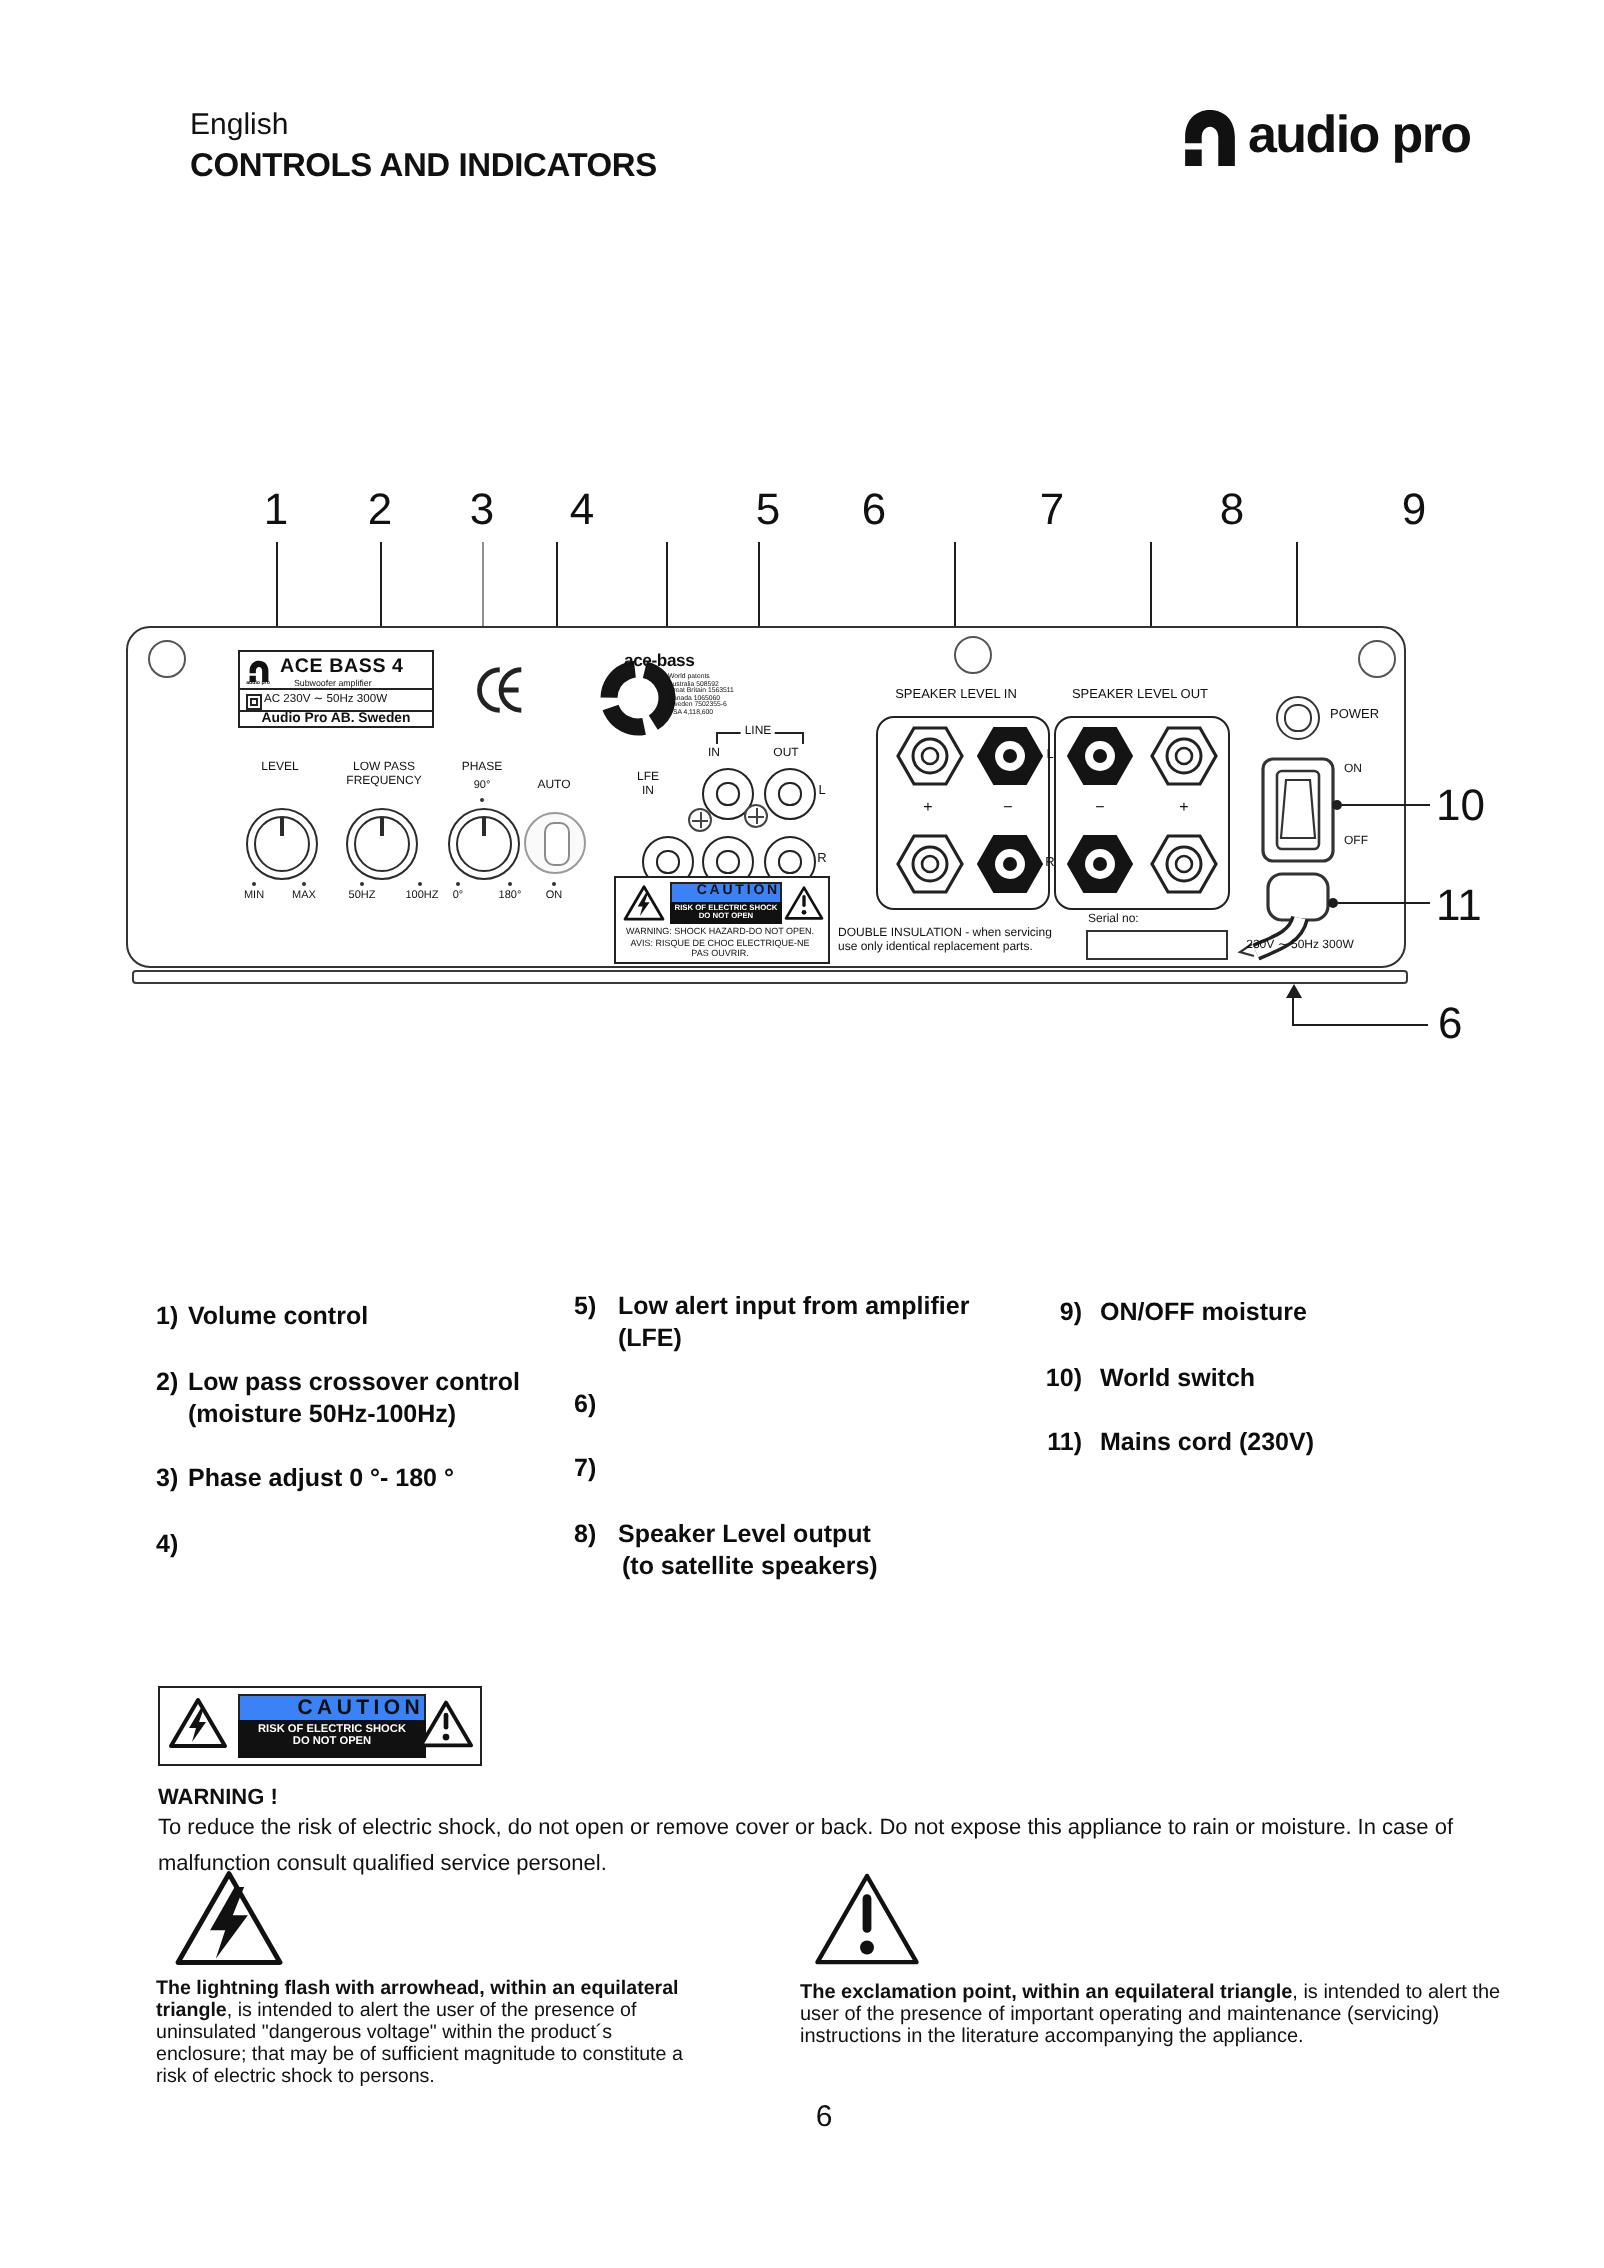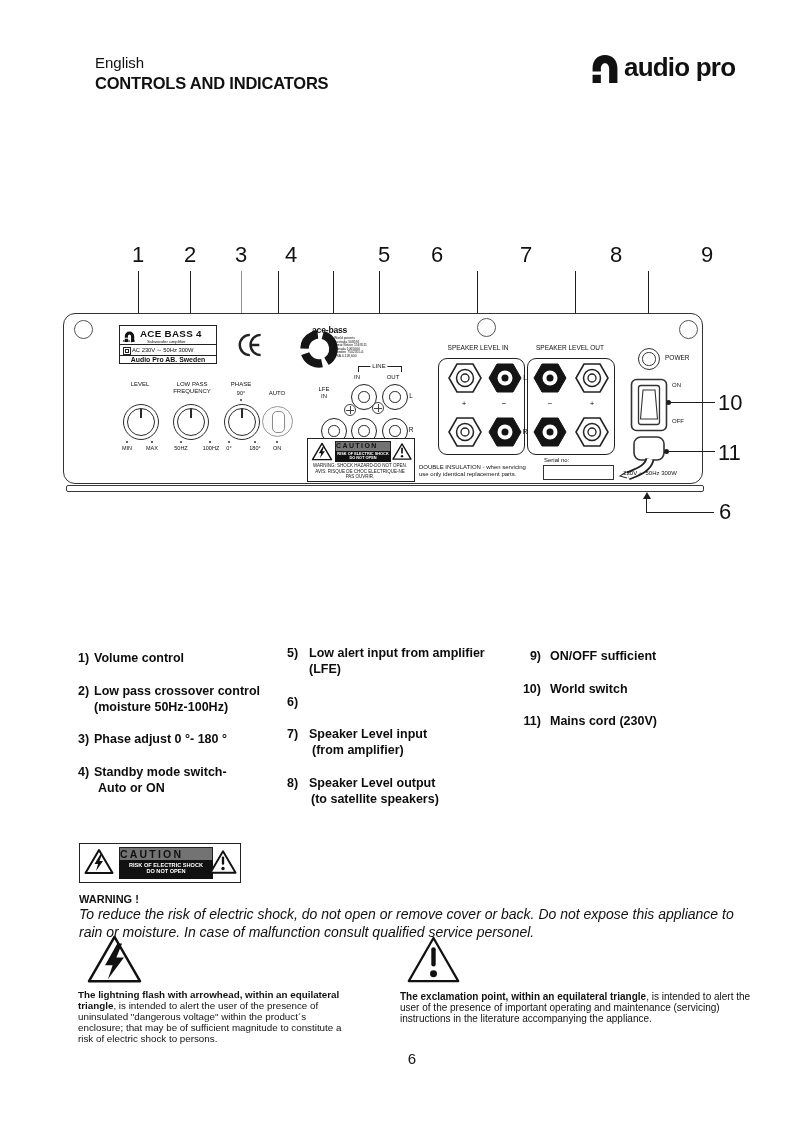--- a/index.html
+++ b/index.html
@@ -39,32 +39,32 @@
   .ph{width:10px;height:10px;border:1.1px solid #444;border-radius:50%;background:#fff;}
   .ph::before{content:"";position:absolute;left:50%;top:1.2px;bottom:1.2px;width:1px;margin-left:-0.5px;background:#444;}
   .ph::after{content:"";position:absolute;top:50%;left:1.2px;right:1.2px;height:1px;margin-top:-0.5px;background:#444;}
   .spk-box{width:85px;height:95px;border:1.6px solid #222;border-radius:9px;background:#fff;}
   .led{width:20px;height:20px;border:1.5px solid #333;border-radius:50%;}
   .led-in{position:absolute;inset:3.4px;border:1.2px solid #333;border-radius:50%;}
   .serialbox{width:69px;height:13px;border:1px solid #333;background:#fff;}
   .arrow-up{width:0;height:0;border-left:4px solid transparent;border-right:4px solid transparent;border-bottom:7px solid #1d1d1d;}
   
   .cau{border:1.2px solid #222;background:#fff;}
-  .cau-title{border:1px solid #222;background:#737373;text-align:left;font-weight:bold;}
+  .cau-title{border:1px solid #222;background:#3b82f6;text-align:right;font-weight:bold;}
   .cau-black{background:#111;color:#fff;text-align:center;font-weight:bold;}
   .line-bracket{width:42px;height:5px;border-top:1px solid #222;border-left:1px solid #222;border-right:1px solid #222;}
   .lblbg{background:#fff;padding:0 2px;}
   
   .lst{position:absolute;font-family:"Liberation Sans",sans-serif;font-weight:bold;font-size:12.5px;line-height:16px;color:#0d0d0d;}
   .li{display:flex;margin-bottom:16.5px;}
   .num1{flex:0 0 16px;}
   .num2{flex:0 0 22px;}
   .num3{flex:0 0 24px;text-align:right;margin-right:9px;}
   .fpara{position:absolute;font-size:9.8px;line-height:11px;color:#111;}
-  .wbody{position:absolute;font-size:14px;line-height:17.5px;color:#111;font-style:italic;}
+  .wbody{position:absolute;font-size:11px;line-height:17.5px;color:#111;}
 </style>
 </head>
 <body>
 
 <div id="page">
 
   <div class="abs t f15" style="left:95px;top:54px">English</div>
   <div class="abs t b" style="left:95px;top:74px;font-size:16.5px;line-height:19px;letter-spacing:-0.2px">CONTROLS AND INDICATORS</div>
   <div class="abs" style="left:591px;top:54px;width:28px;height:29px">
     <svg width="28" height="29" viewBox="0 0 26 28">
@@ -364,44 +364,42 @@
     <div class="li">
         <span class="num1">2)</span>
         <span><span>Low pass crossover control</span><div>(moisture 50Hz-100Hz)</div></span>
       </div>
     <div class="li">
         <span class="num1">3)</span>
         <span><span>Phase adjust 0 °- 180 °</span><div></div></span>
       </div>
     <div class="li">
         <span class="num1">4)</span>
-        <span><span>Standby mode switch-</span><div style="padding-left:4px">Auto or ON</div></span>
       </div>
   </div>
   <div class="lst" style="left:287px;top:645px;width:225px">
     <div class="li">
         <span class="num2">5)</span>
         <span><span>Low alert input from amplifier</span><div>(LFE)</div></span>
       </div>
     <div class="li">
         <span class="num2">6)</span>
       </div>
     <div class="li">
         <span class="num2">7)</span>
-        <span><span>Speaker Level input</span><div style="padding-left:3px">(from amplifier)</div></span>
       </div>
     <div class="li">
         <span class="num2">8)</span>
         <span><span>Speaker Level output</span><div style="padding-left:2px">(to satellite speakers)</div></span>
       </div>
   </div>
   <div class="lst" style="left:517px;top:648px;width:210px">
     <div class="li">
         <span class="num3">9)</span>
-        <span><span>ON/OFF sufficient</span><div></div></span>
+        <span><span>ON/OFF moisture</span><div></div></span>
       </div>
     <div class="li">
         <span class="num3">10)</span>
         <span><span>World switch</span><div></div></span>
       </div>
     <div class="li">
         <span class="num3">11)</span>
         <span><span>Mains cord (230V)</span><div></div></span>
       </div>
   </div>

